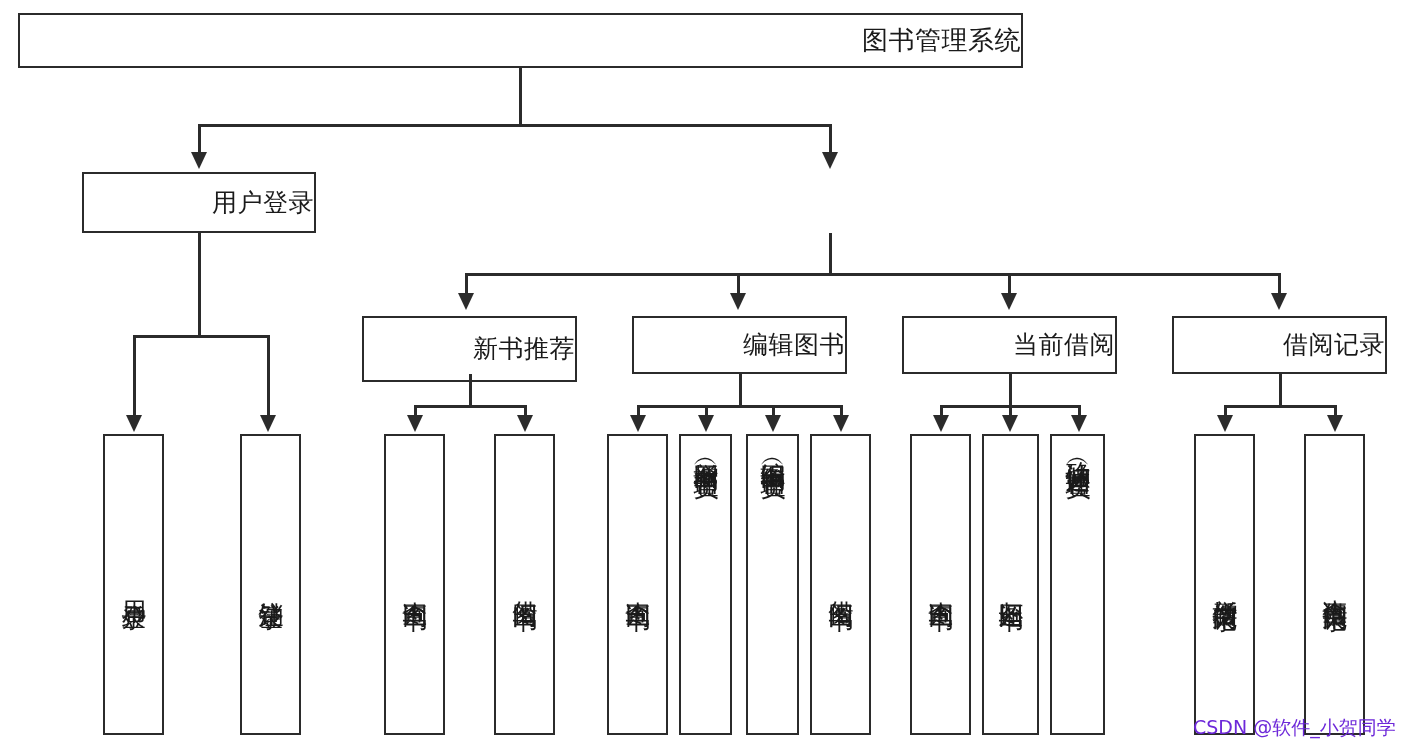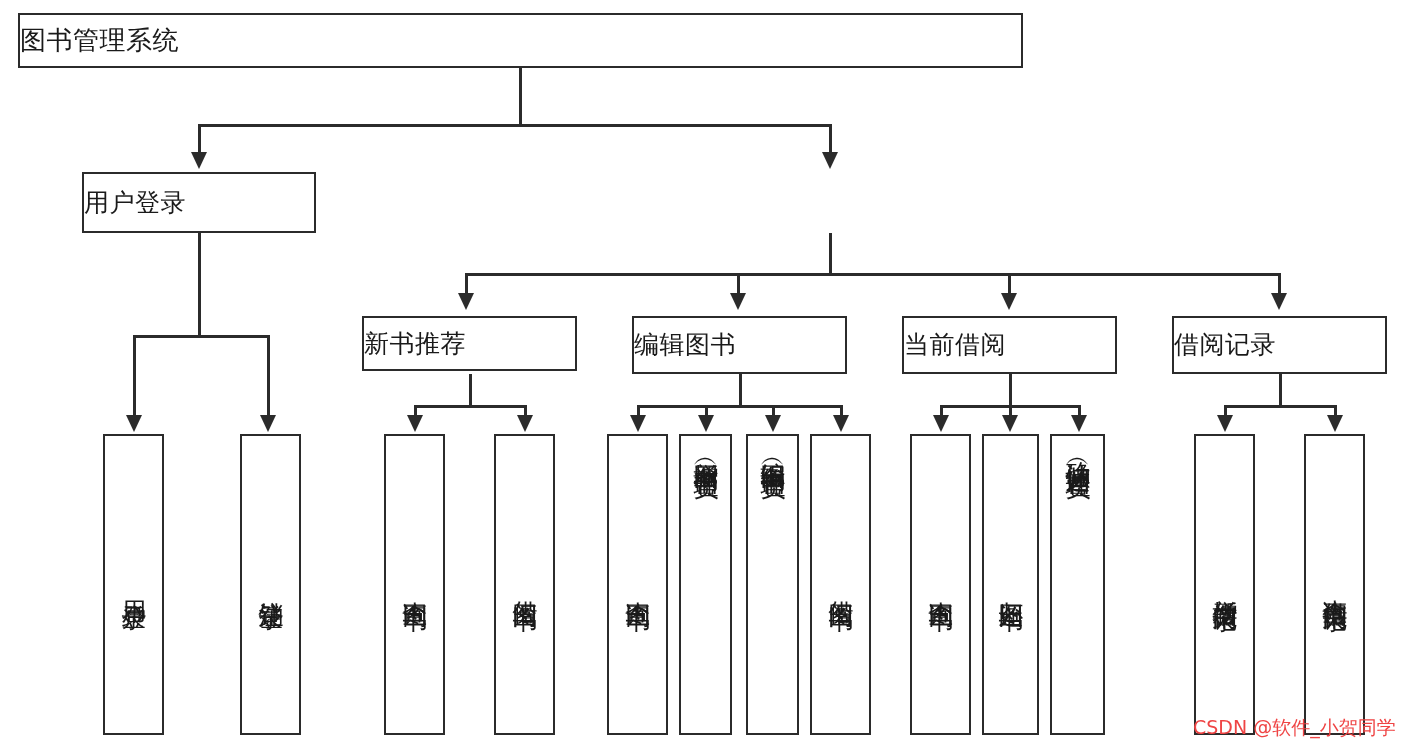--- a/index.html
+++ b/index.html
@@ -17,21 +17,21 @@
     background: #ffffff;
     overflow: hidden;
   }
   .node {
     position: absolute;
     box-sizing: border-box;
     border: 2.5px solid #2b2b2b;
     background: #ffffff;
     display: flex;
     align-items: center;
-    justify-content: flex-start;
+    justify-content: flex-end;
     color: #1a1a1a;
   }
   .node-label {
     display: block;
     text-align: center;
     line-height: 1.12;
     white-space: pre;
     color: #1a1a1a;
   }
   
@@ -72,21 +72,21 @@
     position: absolute;
     width: 0;
     height: 0;
     border-left: 8px solid transparent;
     border-right: 8px solid transparent;
     border-top: 17px solid #2b2b2b;
   }
   .watermark {
     position: absolute;
     font-size: 19px;
-    color: #ef4444;
+    color: #6d28d9;
     white-space: nowrap;
     font-family: "DejaVu Sans", "Liberation Sans", sans-serif;
   }
 </style>
 </head>
 <body>
 
 <div id="canvas">
 
   <div class="node horiz root" style="left:18px; top:13px; width:1005px; height:55px;">
@@ -119,21 +119,21 @@
   <div class="ln h" style="left:465px; top:273px; width:815px;"></div>
   <div class="ln v" style="left:465px; top:273px; height:22px;"></div>
   <div class="arrow" style="left:458px; top:293px;"></div>
   <div class="ln v" style="left:737px; top:273px; height:22px;"></div>
   <div class="arrow" style="left:730px; top:293px;"></div>
   <div class="ln v" style="left:1008px; top:273px; height:22px;"></div>
   <div class="arrow" style="left:1001px; top:293px;"></div>
   <div class="ln v" style="left:1278px; top:273px; height:22px;"></div>
   <div class="arrow" style="left:1271px; top:293px;"></div>
 
-  <div class="node horiz" style="left:362px; top:316px; width:215px; height:55px;">
+  <div class="node horiz" style="left:362px; top:316px; width:215px; height:66px;">
     <span class="node-label">新书推荐</span>
   </div>
   <div class="node horiz" style="left:632px; top:316px; width:215px; height:58px;">
     <span class="node-label">编辑图书</span>
   </div>
   <div class="node horiz" style="left:1172px; top:316px; width:215px; height:58px;">
     <span class="node-label">借阅记录</span>
   </div>
   <div class="node horiz" style="left:902px; top:316px; width:215px; height:58px;">
     <span class="node-label">当前借阅</span>

